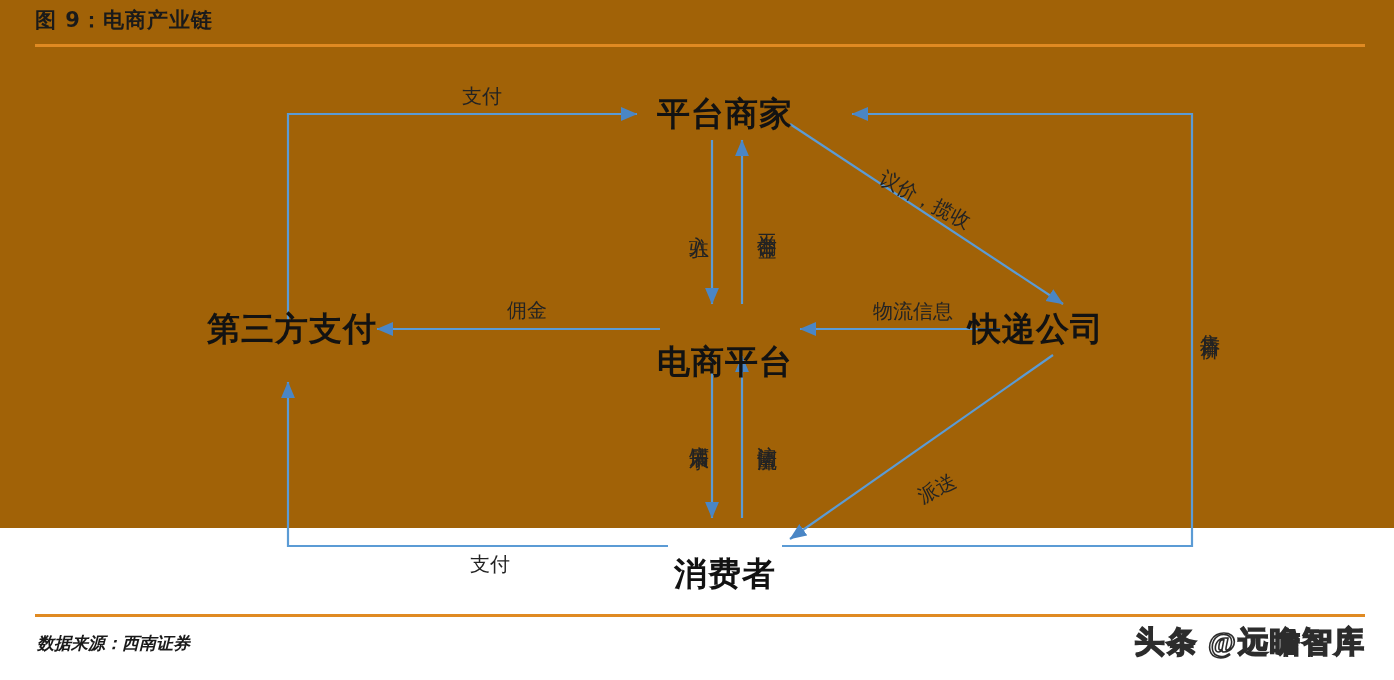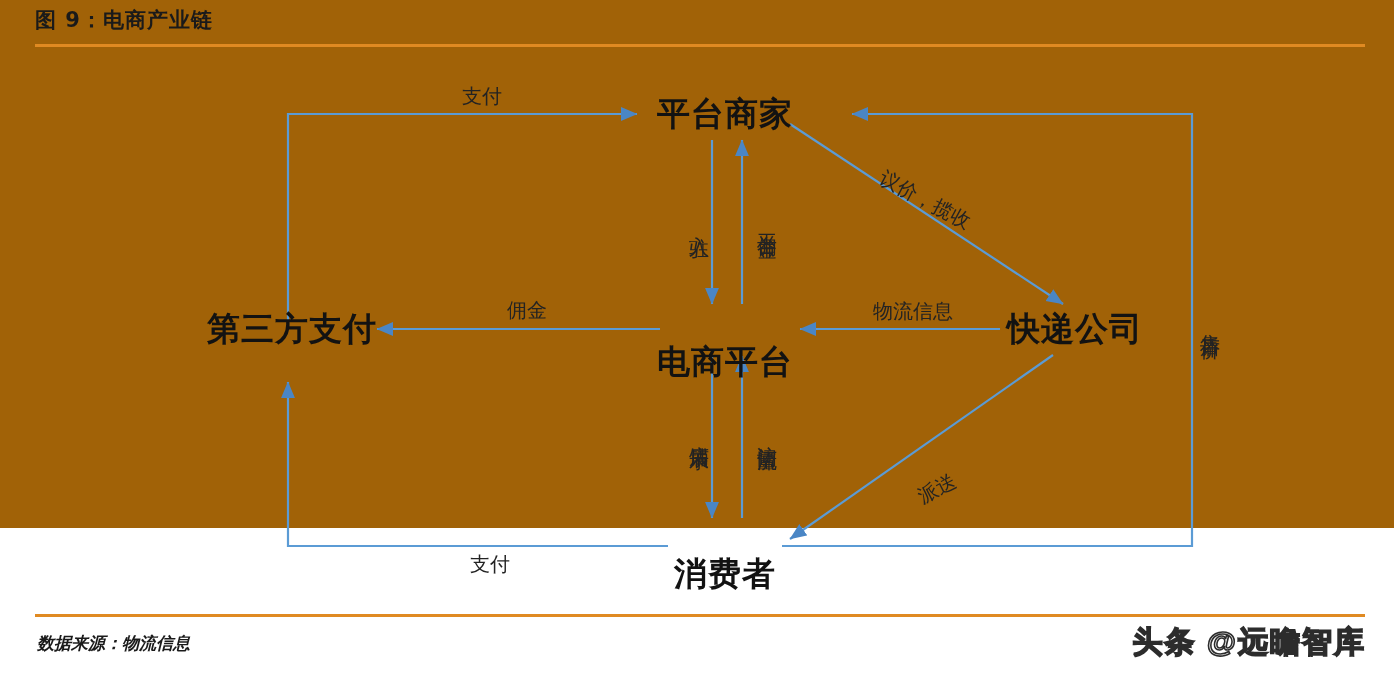--- a/index.html
+++ b/index.html
@@ -62,21 +62,21 @@
   .watermark {
     position: absolute;
     right: 28px;
     top: 622px;
     font-size: 30px;
     font-weight: bold;
     letter-spacing: 2px;
     color: rgba(255,255,255,0.02);
     -webkit-text-stroke: 1.6px #2c2c2c;
     white-space: nowrap;
-    font-family: Liberation Sans, sans-serif;
+    font-family: Liberation Serif, serif;
   }
   
   #diagram {
     position: absolute;
     left: 0;
     top: 52px;
     width: 1394px;
     height: 560px;
   }
   svg.edges {
@@ -155,21 +155,21 @@
 
         <path d="M1053,303 L790,487" marker-end="url(#ah)"></path>
 
         <path d="M668,494 L288,494 L288,330" marker-end="url(#ah)"></path>
       </g>
     </svg>
 
     <div class="node" style="left:725px; top:62px;">平台商家</div>
     <div class="node" style="left:292px; top:277px;">第三方支付</div>
     <div class="node" style="left:725px; top:291px;margin-top:19px;">电商平台</div>
-    <div class="node" style="left:1075px; top:277px;">快递公司</div>
+    <div class="node" style="left:1036px; top:277px;">快递公司</div>
     <div class="node" style="left:725px; top:522px;">消费者</div>
 
     <div class="elabel" style="left:482px; top:44px;">支付</div>
 
     <div class="elabel vert" style="left:700px; top:170px;">入驻</div>
 
     <div class="elabel vert" style="left:768px; top:170px;">平台佣金</div>
 
     <div class="elabel diag-down" style="left:925px; top:148px;">议价，揽收</div>
 
@@ -183,16 +183,16 @@
 
     <div class="elabel vert" style="left:768px; top:382px;">访问流量</div>
 
     <div class="elabel diag-up" style="left:937px; top:437px;">派送</div>
 
     <div class="elabel" style="left:490px; top:512px;">支付</div>
 
   </div>
 
   <div class="rule rule-bottom"></div>
-  <div class="source-note">数据来源：物流信息</div>
+  <div class="source-note">数据来源：西南证券</div>
   <div class="watermark">头条 @远瞻智库</div>
 
 </div>
 
 </body></html>

